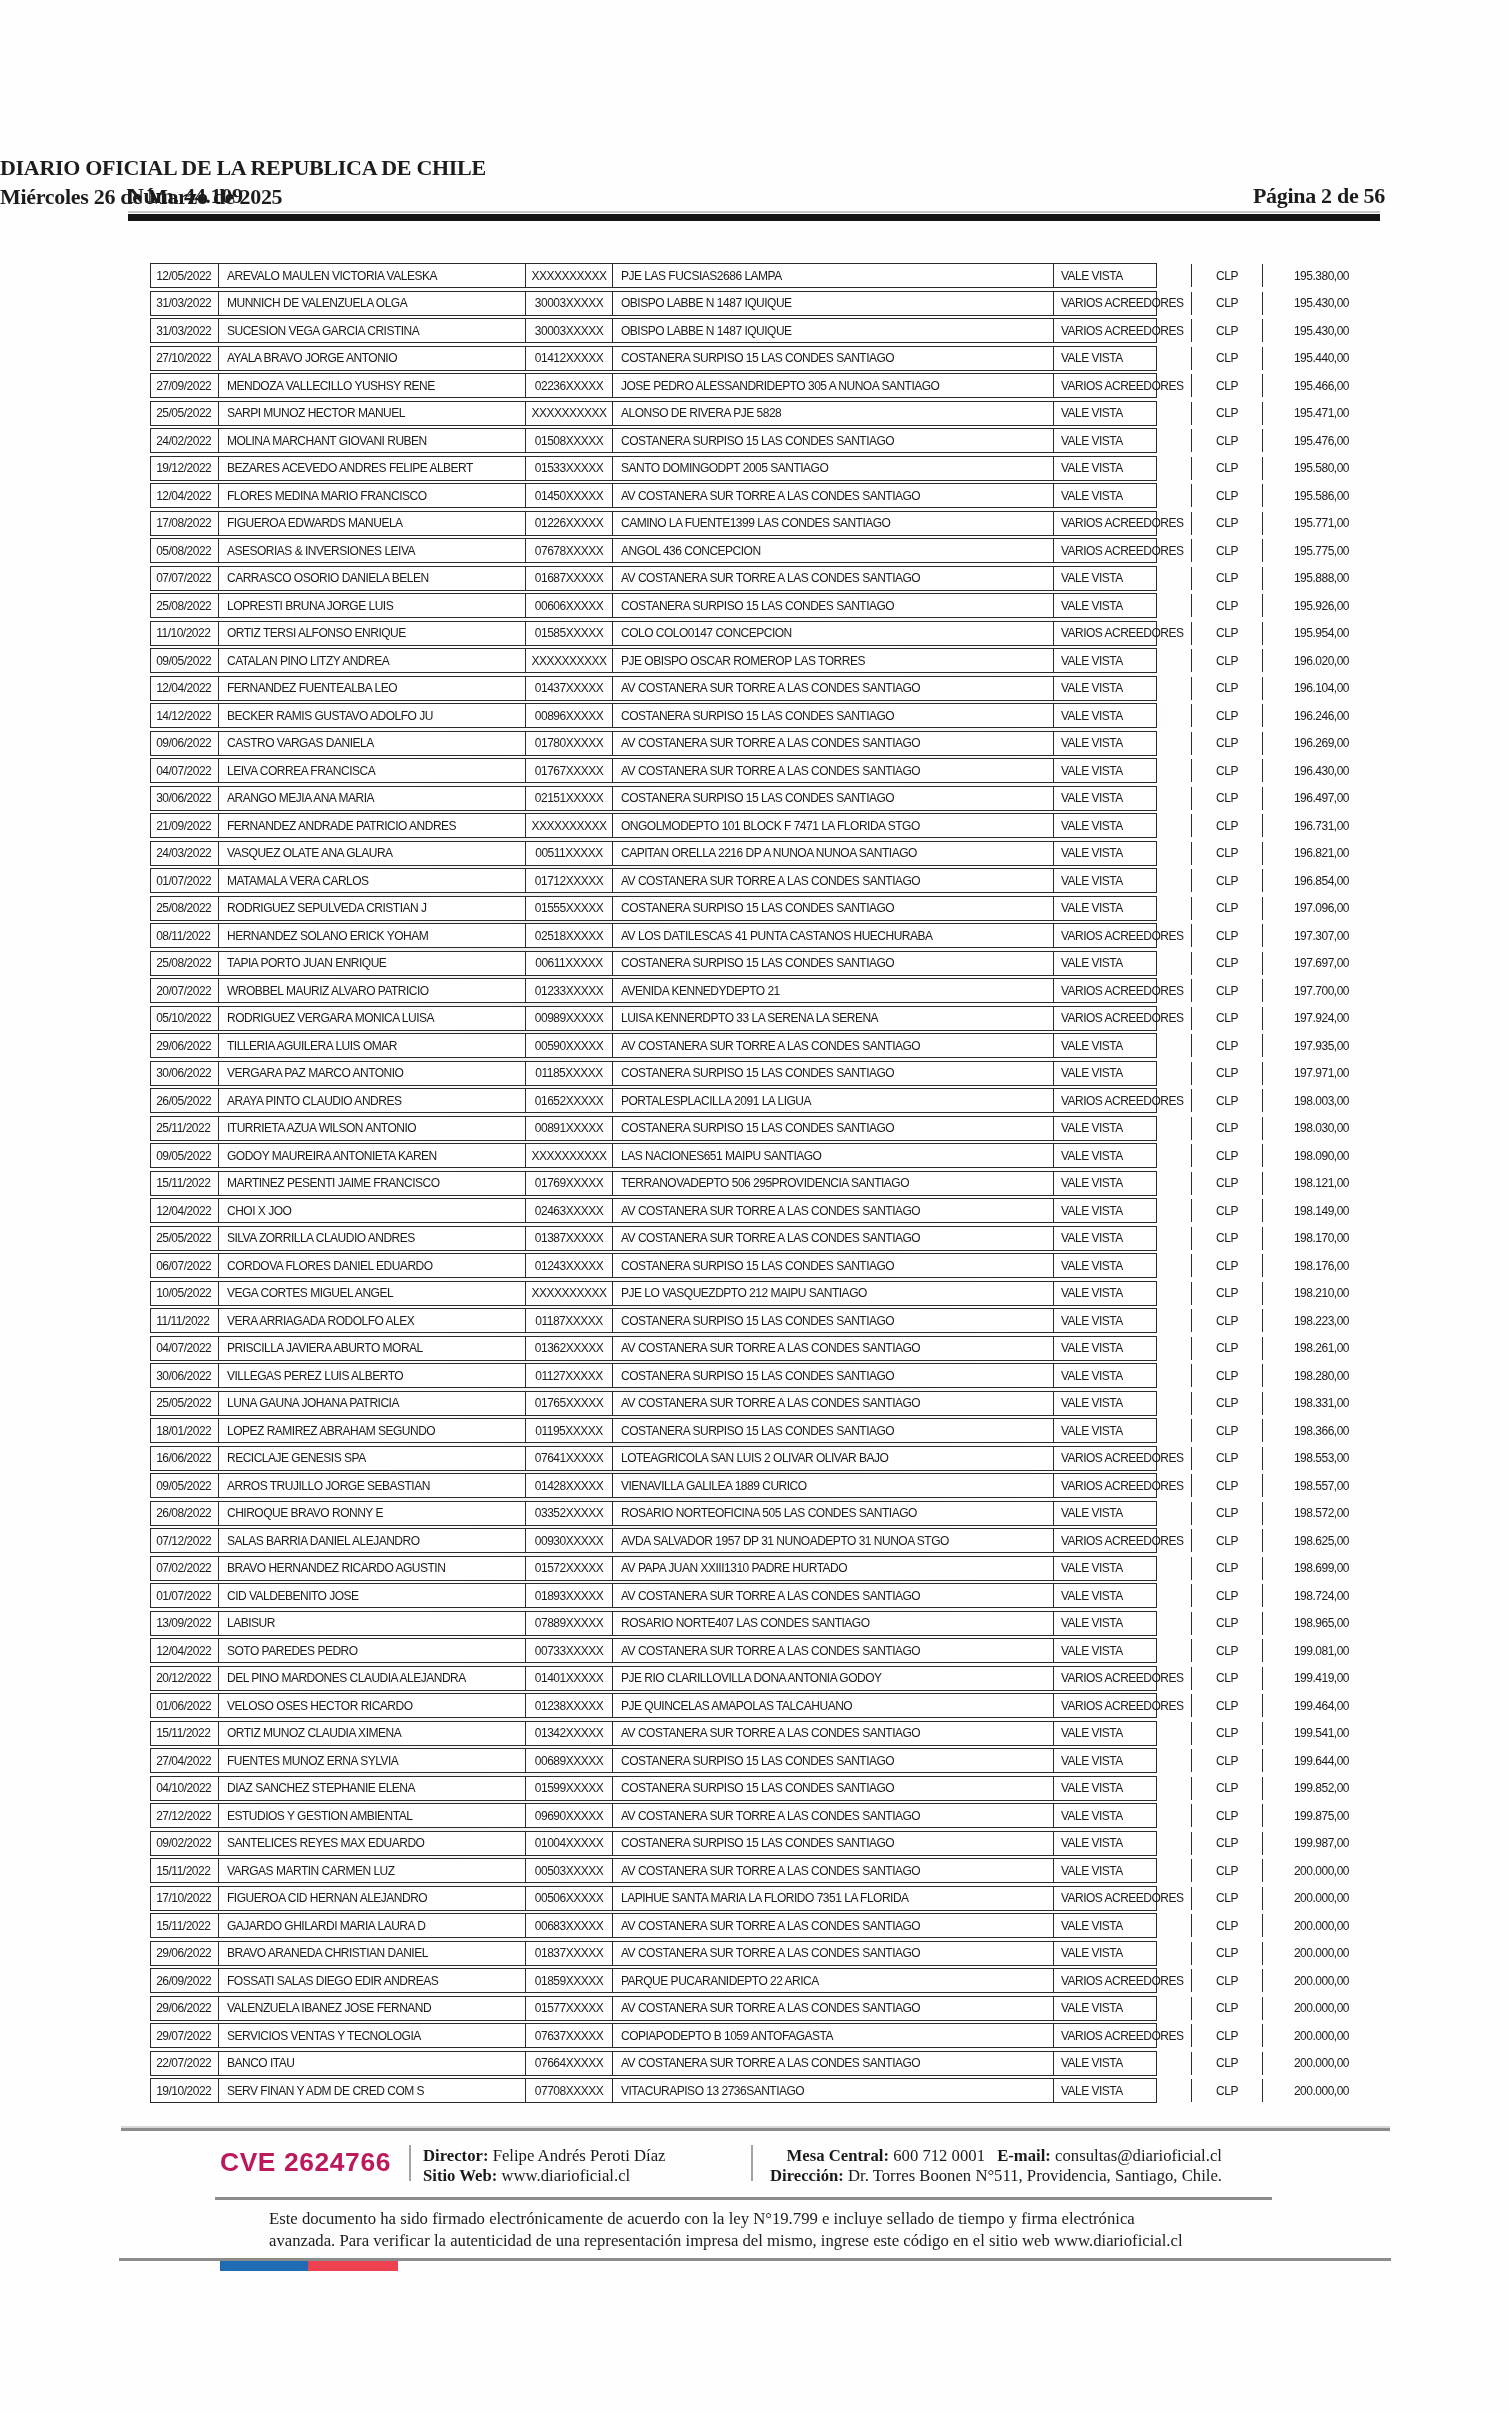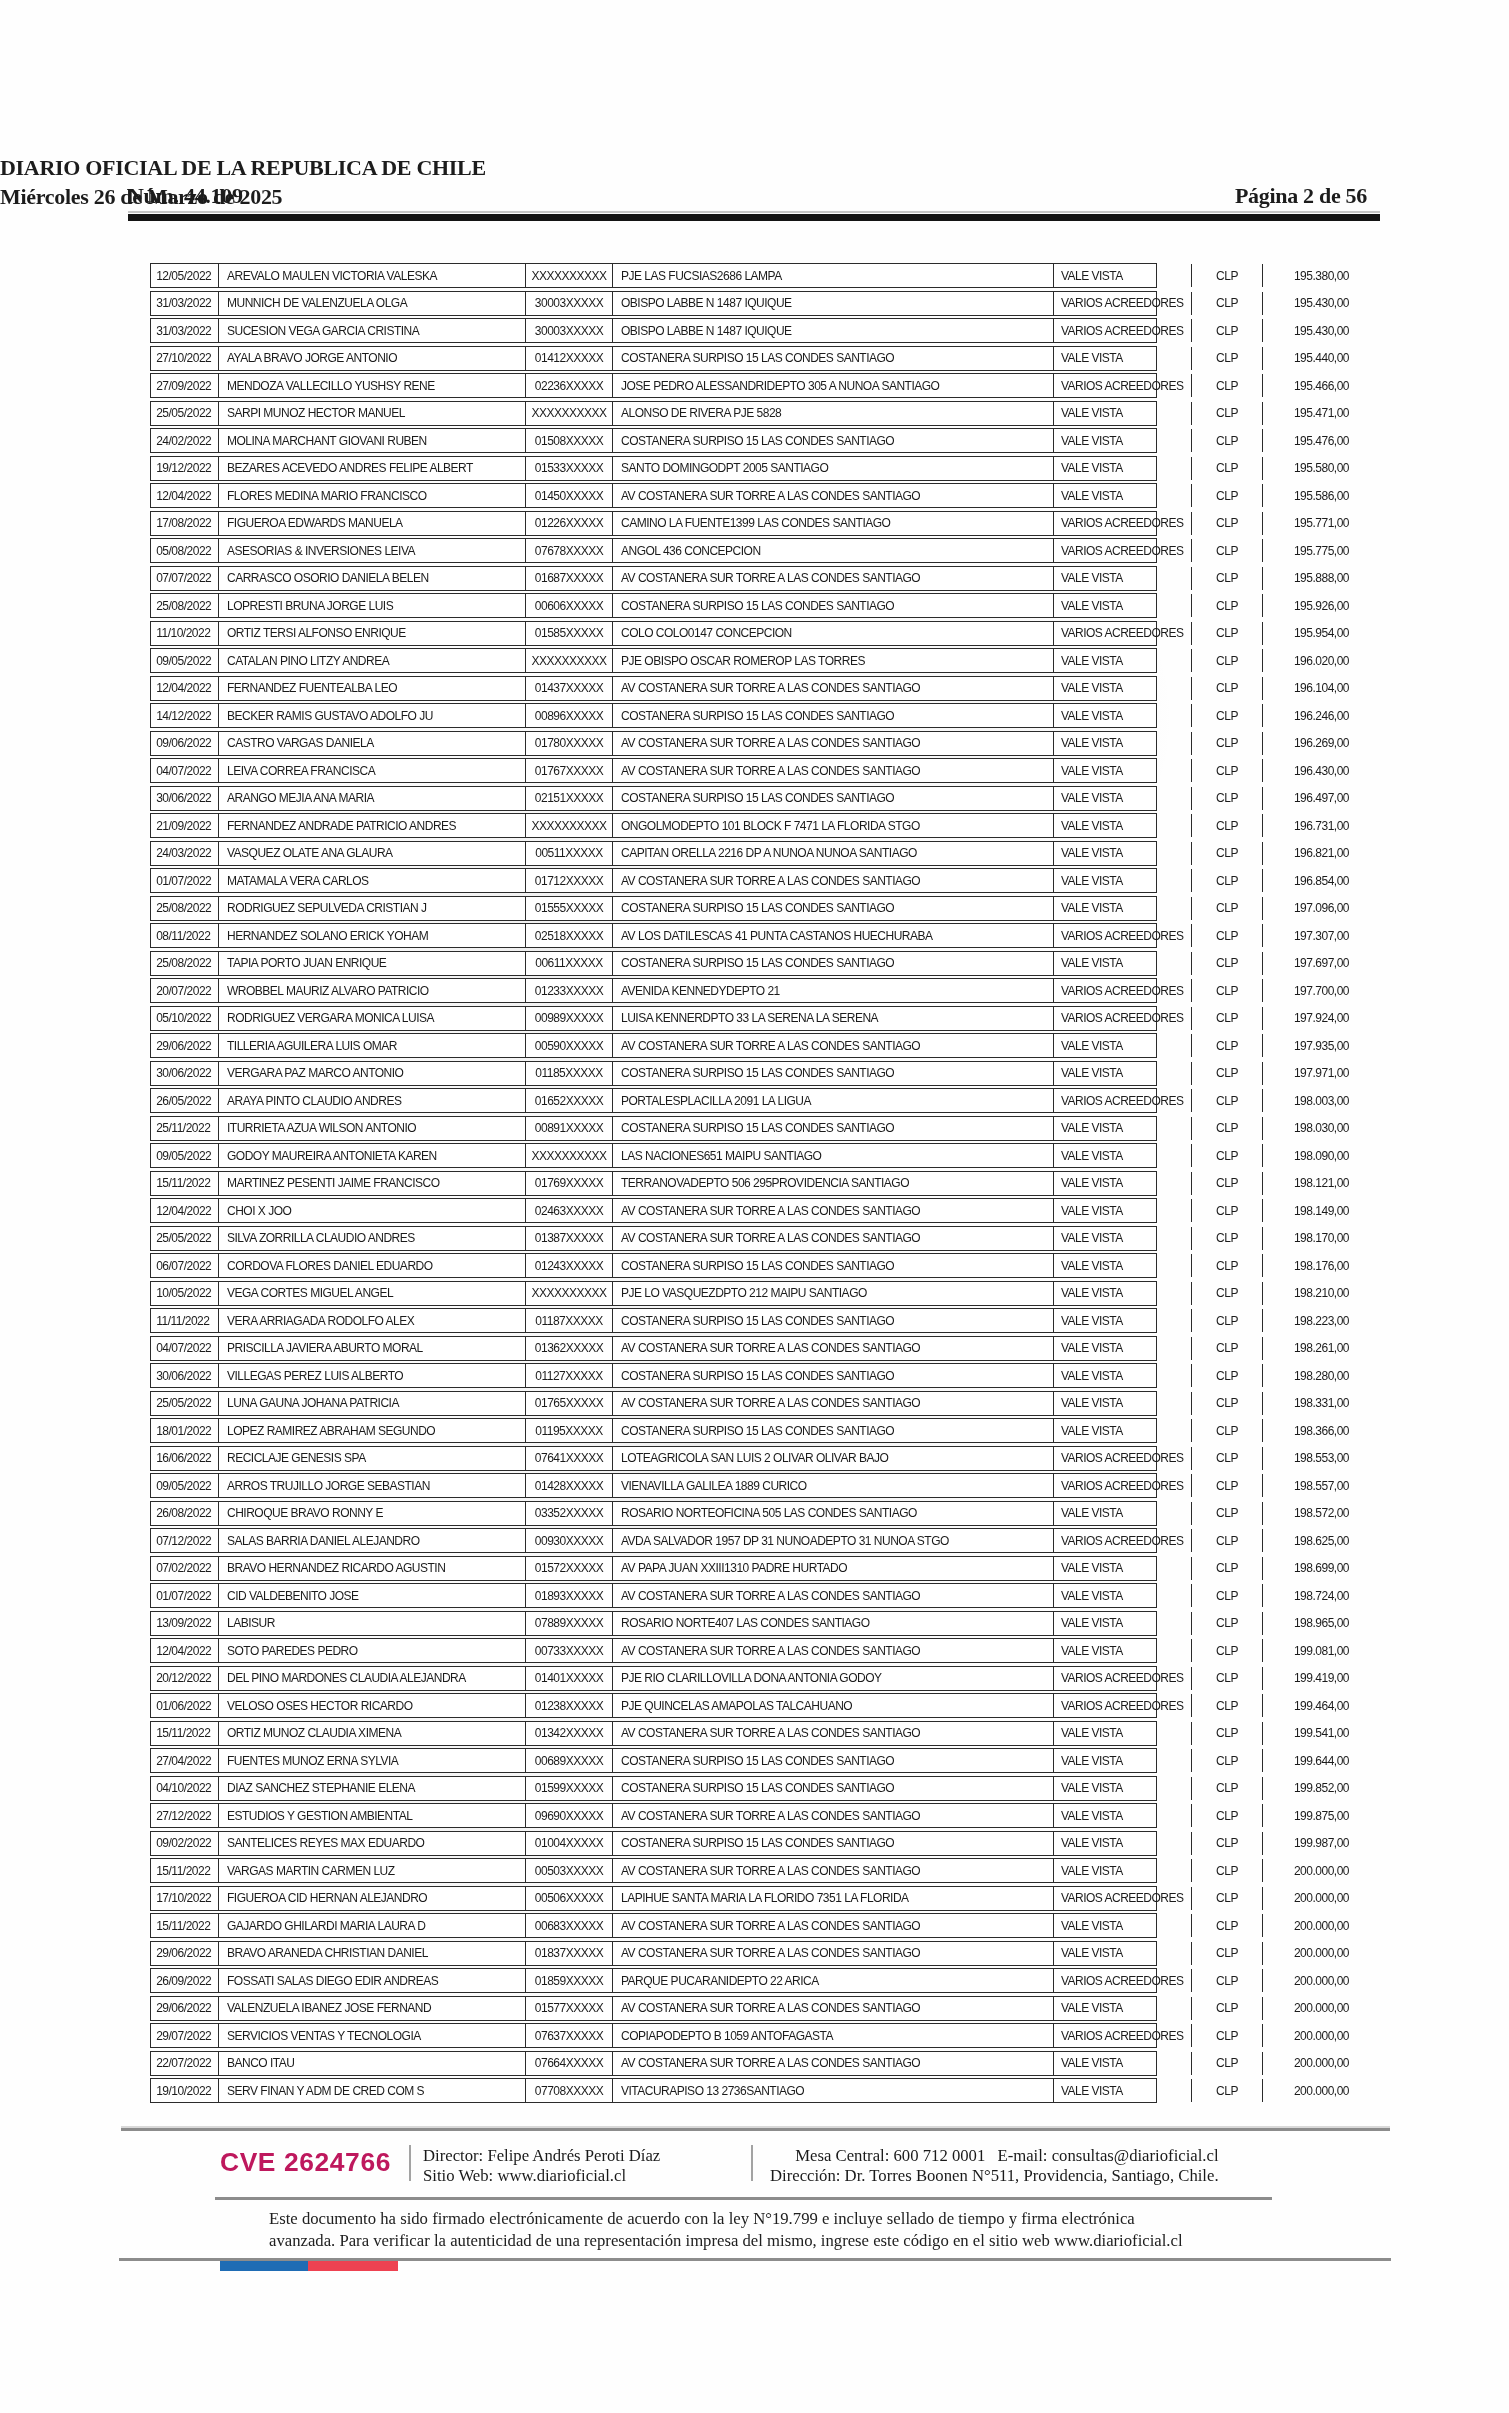--- a/index.html
+++ b/index.html
@@ -6,21 +6,21 @@
   body{background:#e9e9e9;}
   .page{
     position:relative; width:1509px; height:2413px; background:#fefefe;
     font-family:"Liberation Sans", sans-serif; color:#1c1c1c; overflow:hidden;
     margin:0 auto;
   }
   
   .hdr-num{position:absolute; left:128px; top:183px; font:700 22px "Liberation Serif", serif; letter-spacing:-0.3px;}
   .hdr-title{position:absolute; left:0; right:0; top:155px; font:700 22px "Liberation Serif", serif; letter-spacing:-0.3px;}
   .hdr-date{position:absolute; left:0; right:12px; top:184px; text-align:left; font:700 22px "Liberation Serif", serif; letter-spacing:-0.3px;}
-  .hdr-page{position:absolute; right:142px; top:183px; font:700 22px "Liberation Serif", serif; letter-spacing:-0.3px;}
+  .hdr-page{position:absolute; right:124px; top:183px; font:700 22px "Liberation Serif", serif; letter-spacing:-0.3px;}
   .rule-light{position:absolute; left:128px; top:211px; width:1252px; height:2.3px; background:#c6c6c6;}
   .rule-black{position:absolute; left:128px; top:214px; width:1252px; height:6.9px; background:#141414;}
   
   .wm{position:absolute; pointer-events:none;}
   .wm1{left:247px; top:661px; width:575px; height:575px; background:radial-gradient(ellipse at center, rgba(110,110,110,0.10), rgba(110,110,110,0) 68%);}
   .wm2{left:368px; top:1121px; width:690px; height:661px; background:radial-gradient(ellipse at center, rgba(110,110,110,0.11), rgba(110,110,110,0) 70%);}
   .wm3{left:190px; top:1580px; width:517px; height:460px; background:radial-gradient(ellipse at center, rgba(110,110,110,0.08), rgba(110,110,110,0) 70%);}
   .wm4{left:776px; top:517px; width:402px; height:402px; background:radial-gradient(ellipse at center, rgba(110,110,110,0.06), rgba(110,110,110,0) 70%);}
   
   .table{position:absolute; left:150px; top:263px; width:1007px;}
@@ -43,21 +43,21 @@
   .c5{justify-content:center;}
   .c6{justify-content:flex-end; padding-right:8px;}
   
   .f-rule1a{position:absolute; left:121px; top:2126px; width:1269px; height:1.7px; background:#d9d9d9;}
   .f-rule1b{position:absolute; left:121px; top:2128px; width:1269px; height:3.4px; background:#8c8c8c;}
   .cve{position:absolute; left:220px; top:2147px; font:700 26.4px "Liberation Sans", sans-serif; letter-spacing:0.6px; color:#be185d;}
   .fdiv{position:absolute; top:2145px; width:1.7px; height:36px; background:#a3a3a3;}
   .d1{left:409px;}
   .d2{left:751px;}
   .fblock{position:absolute; font:400 16.7px "Liberation Serif", serif; line-height:19.5px; color:#1a1a1a;}
-  .fblock .lbl{font-weight:400;}
+  .fblock .lbl{font-weight:700;}
   .fblock .ml{margin-left:8px;}
   .director-block{left:423px; top:2146px;}
   .contact-block{left:770px; top:2146px;text-align:right;}
   .f-rule2{position:absolute; left:215px; top:2197px; width:1057px; height:2.9px; background:#8c8c8c;}
   .legal{position:absolute; left:221px; top:2208px; width:1069px; font:400 16.7px "Liberation Serif", serif; line-height:22px; color:#202020;margin-left:48px;}
   .f-rule3{position:absolute; left:119px; top:2258px; width:1272px; height:3.4px; background:#8c8c8c;}
   .flag{position:absolute; top:2261px; height:9.8px;}
   .flag-blue{left:220px; width:88px;}
   .flag-red{left:308px; width:90px;}
 </style>

